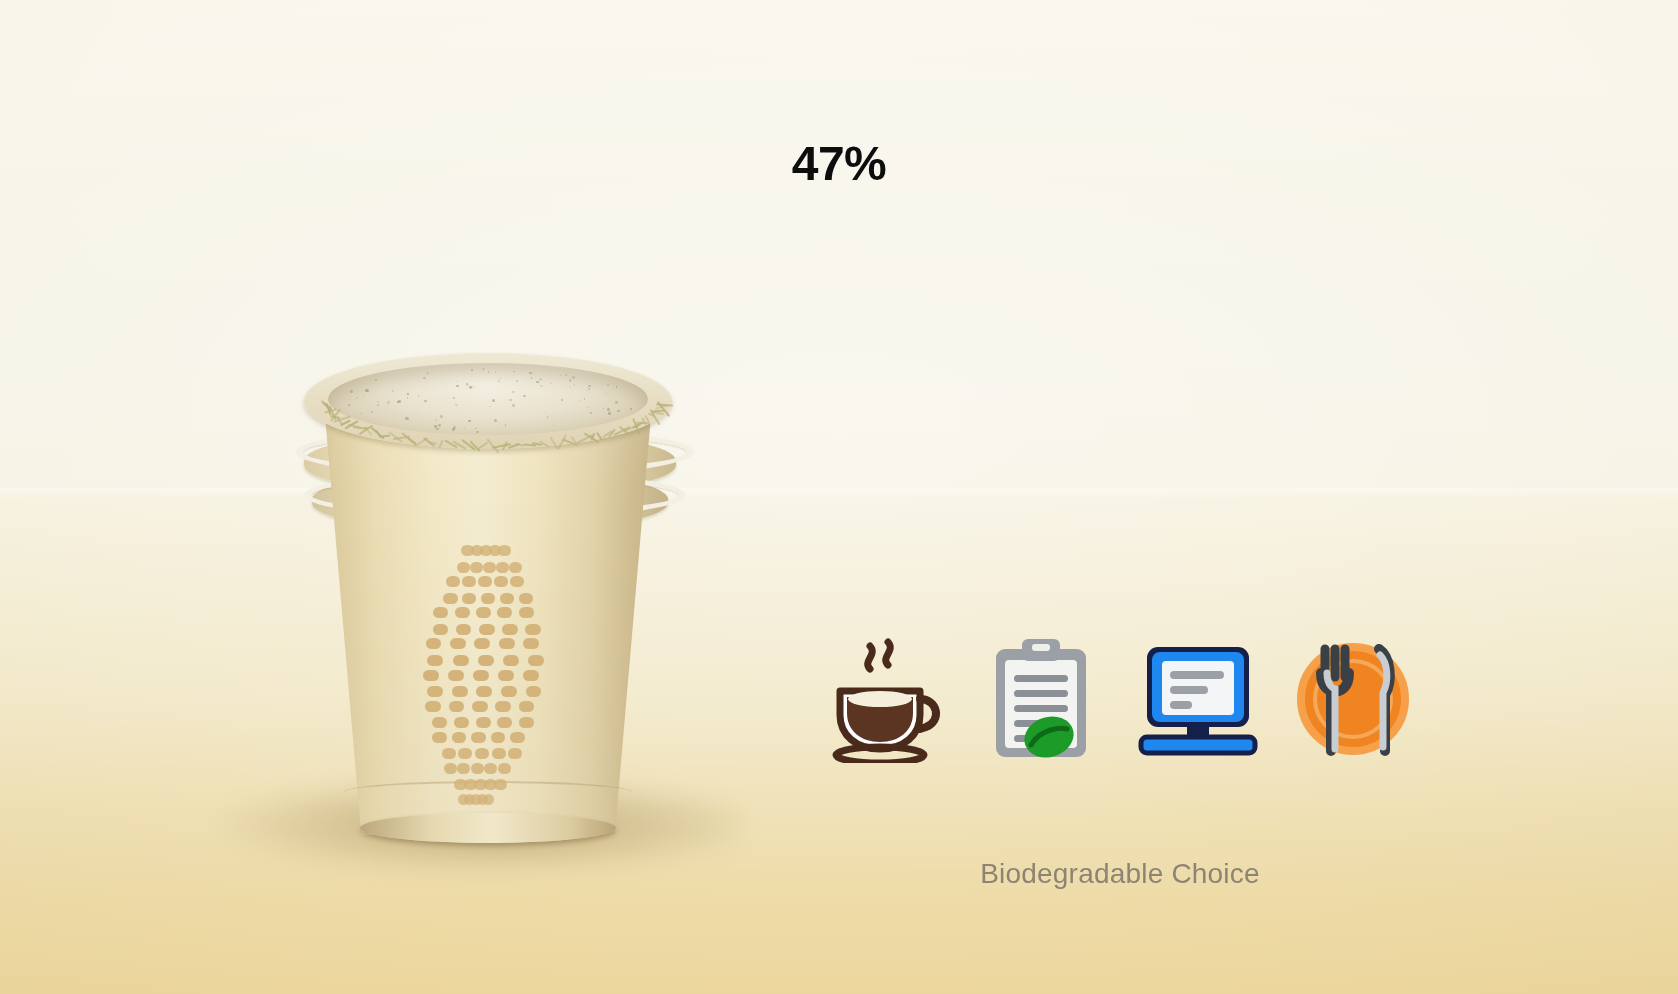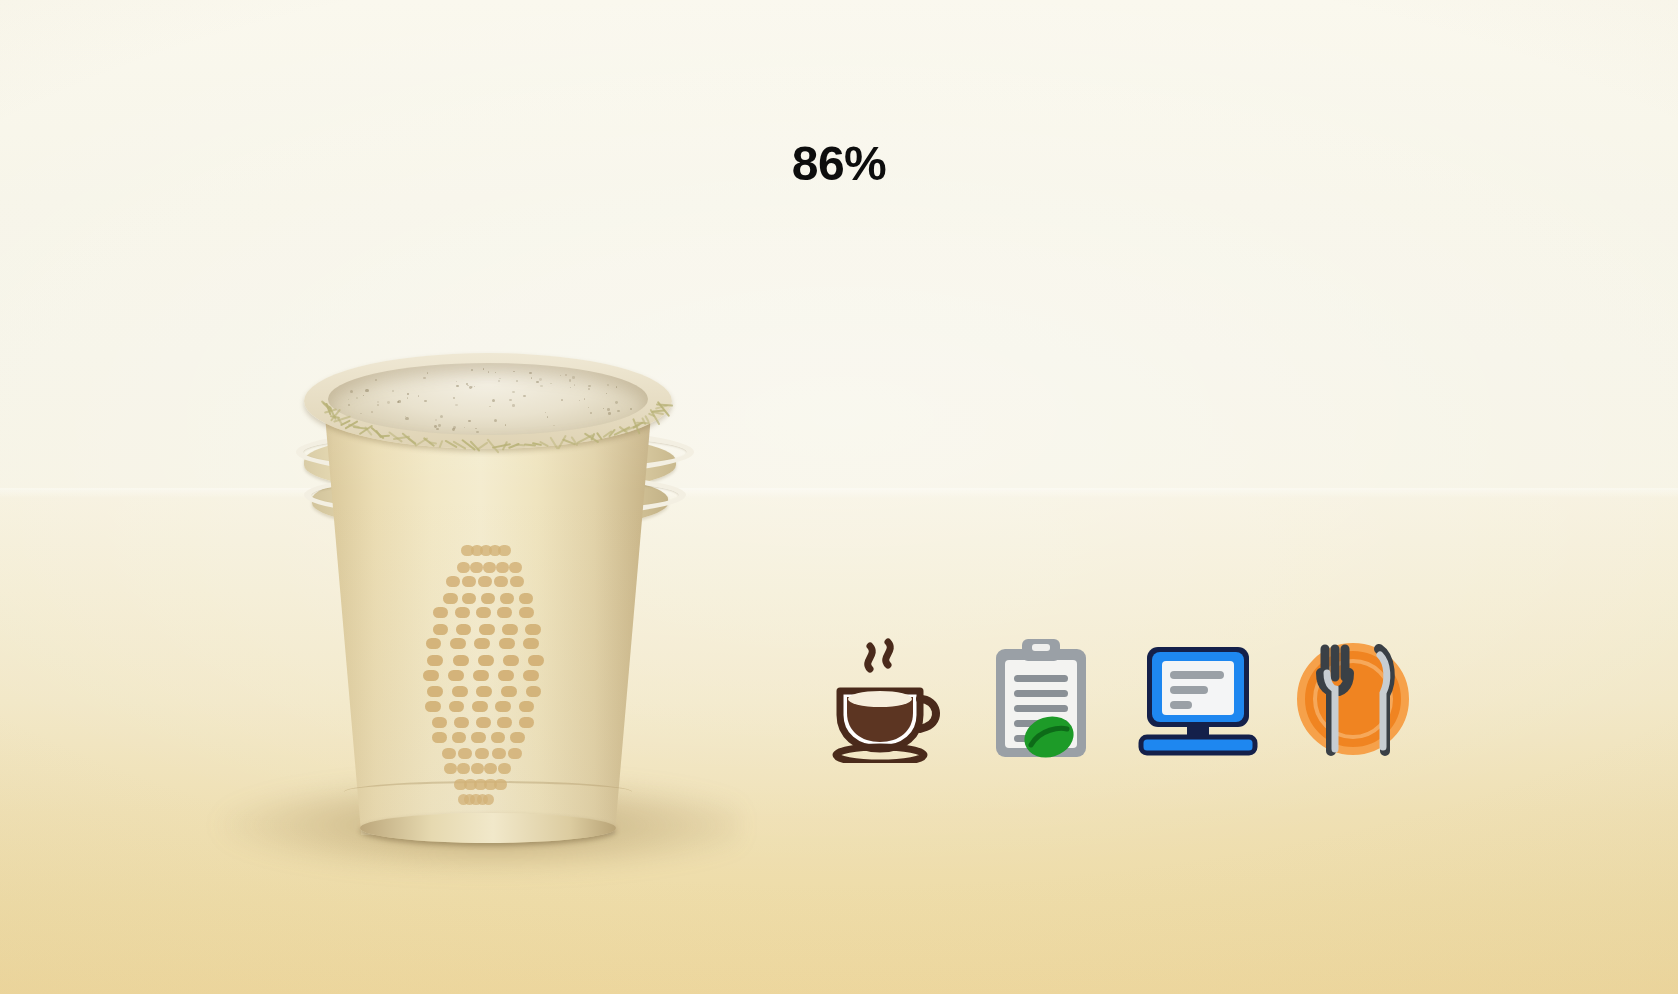--- a/index.html
+++ b/index.html
@@ -266,21 +266,21 @@
 <body>
 
 <div id="stage">
 
   <div class="bg-sky"></div>
   <div class="bg-table"></div>
   <div class="bg-horizon"></div>
   <div class="bg-vignette"></div>
 
   <div class="headings">
-    <div class="title-stat">86%</div>
+    <div class="title-stat">47%</div>
   </div>
 
   <div class="cup-wrap">
     <div class="cup-shadow"></div>
 
     <div class="stack-cup stack-c3"></div>
     <div class="stack-cup stack-c2"></div>
     <div class="ring ring2"></div>
     <div class="ring ring1"></div>
 
@@ -600,14 +600,15 @@
         </g>
         <g>
           <path d="M88 16 C100 24 102 48 94 62 L94 118" stroke="#3A4046" stroke-width="10" fill="none" stroke-linecap="round" stroke-linejoin="round"></path>
           <path d="M89 22 C97 30 98 48 92 60 L92 114" stroke="#C7CDD2" stroke-width="7" fill="none" stroke-linecap="round"></path>
         </g>
       </svg>
     </div>
 
   </div>
 
+  <div class="caption">Biodegradable Choice</div>
 
 </div>
 
 </body></html>

